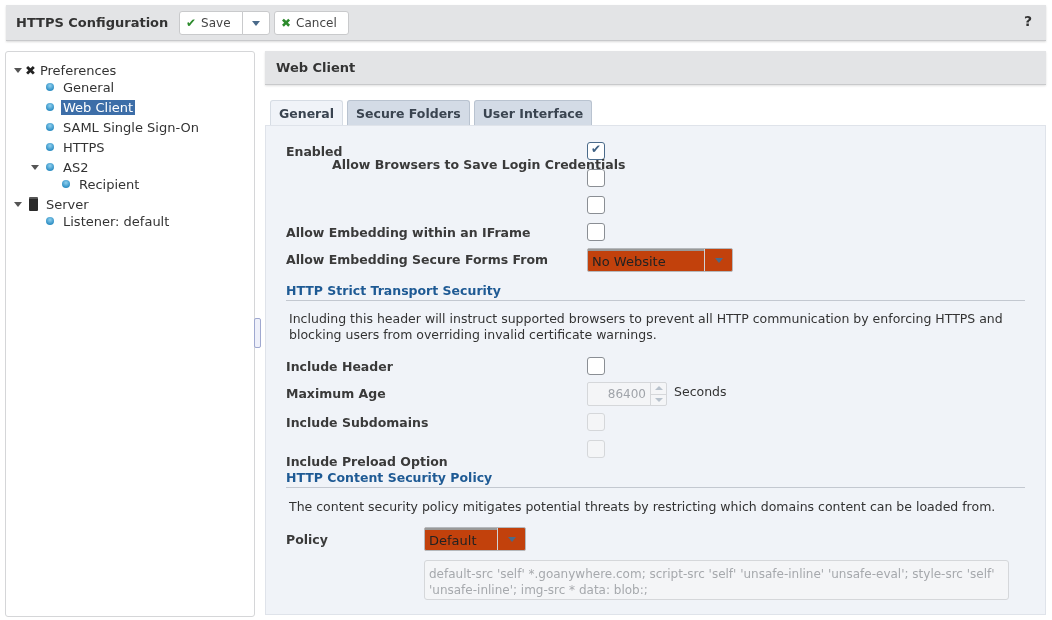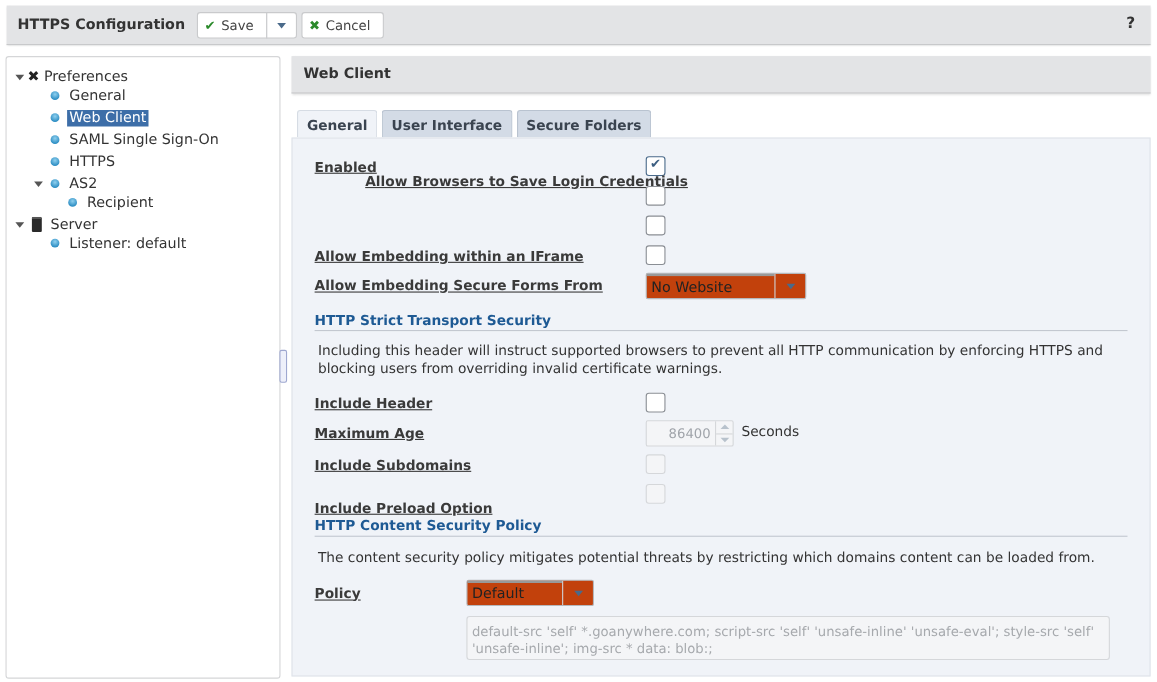--- a/index.html
+++ b/index.html
@@ -84,21 +84,21 @@
     border: 1px solid #b9c3d0; border-bottom: none; border-radius: 3px 3px 0 0;
     background: #d3dbe6; font-weight: bold; font-size: 12.5px; color: #3a4450;
     display: flex; align-items: center;
   }
   .tab.active { background: #f0f3f8; border-color: #d6dce4; }
   .content {
     position: absolute; left: 265px; top: 125px; width: 781px; height: 490px;
     background: #f0f3f8; border: 1px solid #dfe3ea;
   }
   .row { position: absolute; left: 20px; display: flex; align-items: center; height: 20px; }
-  .lbl { font-weight: bold; font-size: 12.5px; color: #3a3a3a; text-decoration: underline; }
+  .lbl { font-weight: bold; font-size: 12.5px; color: #3a3a3a; }
   .cb {
     position: absolute; width: 18px; height: 18px; background: #fff;
     border: 1px solid #8a8e94; border-radius: 3px;
   }
   .cb.checked { border-color: #4a6a8a; }
   .cb.checked::after {
     content: "\2714"; position: absolute; left: 3px; top: -1px; font-size: 12px; color: #3d5f82;
   }
   .cb.disabled { background: #f4f5f7; border-color: #d5d7da; }
   .select {
@@ -194,22 +194,22 @@
 </div>
 
 <div class="collapse-handle"></div>
 
 <div class="panel-header">
   <span class="ph-title">Web Client</span>
 </div>
 
 <div class="tabs">
   <div class="tab active">General</div>
+  <div class="tab">Secure Folders</div>
   <div class="tab">User Interface</div>
-  <div class="tab">Secure Folders</div>
 </div>
 
 <div class="content">
   <div class="row" style="top:15px;">
       <span class="lbl">Enabled</span>
     </div>
   <div class="cb checked" style="left:321px;top:16px;"></div>
 
   <div class="row" style="top:28px;margin-left:46px;">
       <span class="lbl">Allow Browsers to Save Login Credentials</span>
@@ -266,21 +266,21 @@
       <span class="lbl">Include Preload Option</span>
     </div>
   <div class="cb disabled" style="left:321px;top:314px;"></div>
 
   <div class="section-title" style="top:344px;width:739px;">HTTP Content Security Policy</div>
   <div class="desc" style="top:373px;">The content security policy mitigates potential threats by restricting which domains content can be loaded from.</div>
 
   <div class="row" style="top:403px;">
       <span class="lbl">Policy</span>
     </div>
-  <div class="select" style="left:158px;top:401px;width:116px;">
+  <div class="select" style="left:158px;top:401px;width:102px;">
     <span class="sel-text">Default</span>
     <span class="sel-btn">
         <span class="caret"></span>
       </span>
   </div>
 
   <div class="policy-text">default-src 'self' *.goanywhere.com; script-src 'self' 'unsafe-inline' 'unsafe-eval'; style-src 'self' 'unsafe-inline'; img-src * data: blob:;</div>
 </div>
 
 </body></html>

